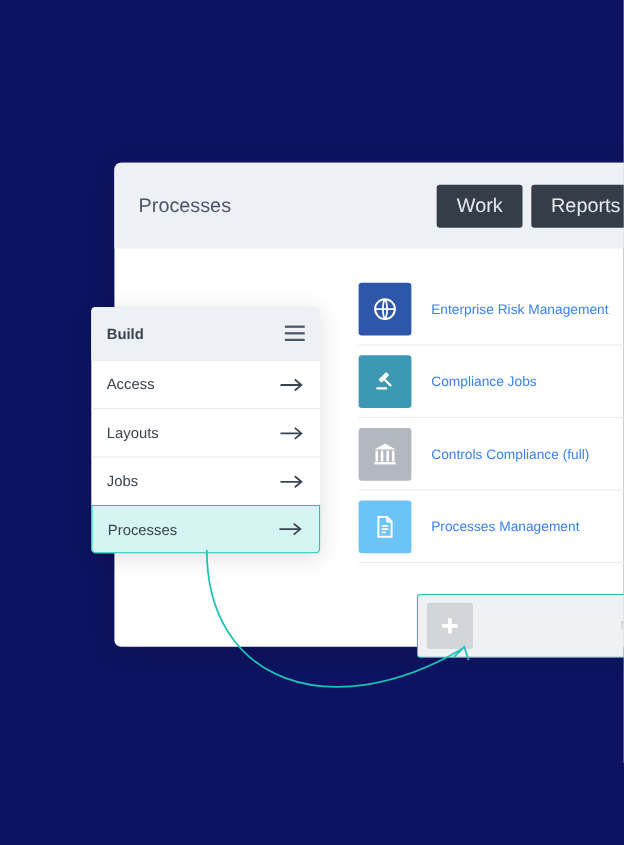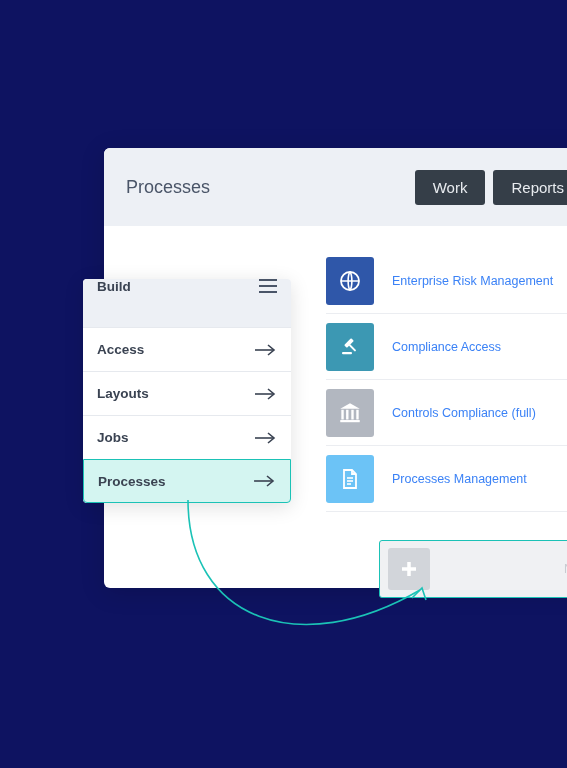--- a/index.html
+++ b/index.html
@@ -37,21 +37,21 @@
 }
 .header-buttons {
   display: flex;
   gap: 8px;
 }
 .hbtn {
   background: #353e48;
   color: #e8ebef;
   border: none;
   padding: 9px 18px;
-  font-size: 15px;
+  font-size: 18px;
   border-radius: 3px;
   cursor: pointer;
 }
 .process-list {
   padding: 22px 0 0 222px;
 }
 .process-row {
   display: flex;
   align-items: center;
   gap: 18px;
@@ -84,37 +84,37 @@
   width: 208px;
   background: #fff;
   border-radius: 4px;
   box-shadow: 0 4px 20px rgba(0,0,0,0.12);
 }
 .sidebar-header {
   height: 48px;
   background: #edf0f5;
   border-radius: 4px 4px 0 0;
   display: flex;
+  align-items: center;
   padding: 0 14px;
   font-size: 13.5px;
   font-weight: 600;
   color: #3a4352;
   justify-content: space-between;
 }
 .sidebar-item {
   height: 44px;
   display: flex;
   align-items: center;
   justify-content: space-between;
   padding: 0 14px;
   font-size: 13.5px;
   color: #3a4352;
   border-top: 1px solid #e6e9ee;
   cursor: pointer;
-  font-weight: bold;
 }
 .sidebar-item.active {
   background: #d4f5f1;
   border: 1.5px solid #1bc2b6;
   border-radius: 0 0 4px 4px;
 }
 .arrow-svg { display: block; }
 .new-card {
   position: absolute;
   top: 540px;
@@ -185,21 +185,21 @@
       <div class="process-label">Enterprise Risk Management</div>
     </div>
     <div class="process-row">
       <div class="process-icon pi-teal">
         <svg width="24" height="24" viewBox="0 0 24 24" fill="#fff">
           <rect x="9" y="3" width="4" height="10" rx="1" transform="rotate(45 11 8)"></rect>
           <rect x="4" y="17" width="10" height="2.2" rx="1"></rect>
           <rect x="12" y="9" width="9" height="2" rx="1" transform="rotate(45 12 9)"></rect>
         </svg>
       </div>
-      <div class="process-label">Compliance Access</div>
+      <div class="process-label">Compliance Jobs</div>
     </div>
     <div class="process-row">
       <div class="process-icon pi-gray">
         <svg width="26" height="26" viewBox="0 0 24 24" fill="#fff">
           <polygon points="12,3 3,8 21,8"></polygon>
           <rect x="4" y="9" width="2.2" height="9"></rect>
           <rect x="8.4" y="9" width="2.2" height="9"></rect>
           <rect x="13.2" y="9" width="2.2" height="9"></rect>
           <rect x="17.8" y="9" width="2.2" height="9"></rect>
           <rect x="3" y="18.5" width="18" height="2"></rect>

